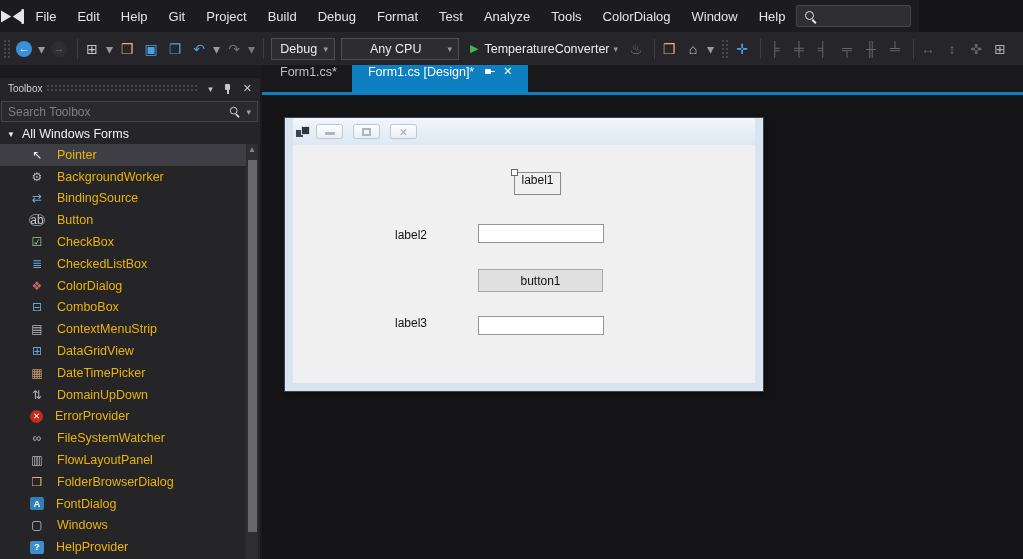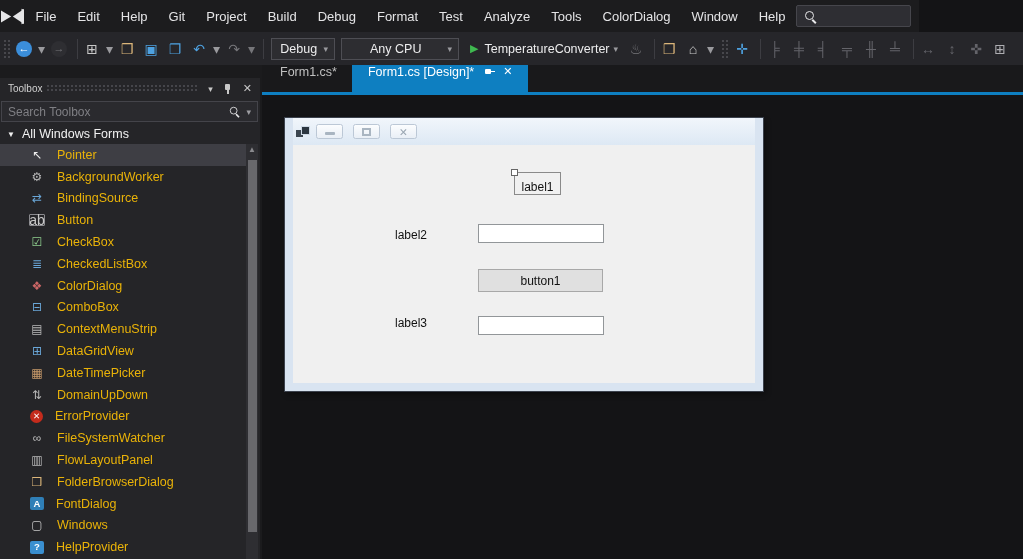--- a/index.html
+++ b/index.html
@@ -64,21 +64,21 @@
   .tbx-group{height:20px;display:flex;align-items:center;padding-left:7px;margin-top:2px}
   .tbx-group .tri{color:#f0f0f0;font-size:8px;margin-right:7px}
   .tbx-group .lbl{color:#f2f2f2;font-size:12.5px}
   .tbx-list{position:absolute;left:0;top:66px;right:14px;bottom:0;overflow:hidden}
   .tbx-row{display:flex;align-items:center;height:21.8px;width:100%}
   .tbx-row[data-selected="true"]{background:#3e3e44}
   .tbx-icon{width:16px;height:14px;margin-left:29px;margin-right:12px;display:flex;align-items:center;
             justify-content:center;font-size:12px;line-height:1;flex:0 0 auto}
   .tbx-row[data-shape="badge"] .tbx-icon{border-radius:2px;font-size:9.5px;font-weight:bold;height:13px;width:14px;margin-left:30px}
   .tbx-row[data-shape="round"] .tbx-icon{border-radius:50%;font-size:8.5px;font-weight:bold;height:13px;width:13px;margin-left:30px}
-  .tbx-row[data-shape="box"] .tbx-icon{border:1px solid #8a8a8e;border-radius:1px;font-size:14px;height:12px;width:16px}
+  .tbx-row[data-shape="box"] .tbx-icon{border:1px solid #8a8a8e;border-radius:6px;font-size:12px;height:12px;width:16px}
   .tbx-label{color:#eab308;font-size:12.5px;white-space:nowrap}
   .tbx-scroll{position:absolute;top:66px;right:2px;width:12px;bottom:0;background:#2e2e32}
   .tbx-scroll .arrow{color:#8a8a8e;font-size:8px;text-align:center;height:12px;line-height:12px}
   .tbx-thumb{position:absolute;left:1.5px;right:1.5px;top:16px;height:372px;background:#68686c}
 
   
   .editor{position:absolute;left:262px;top:65px;right:0;bottom:0;background:#19191b}
   .tab-strip{height:27px;display:flex;align-items:stretch;padding-left:3px}
   .tab{display:flex;padding:0 15px;font-size:12.5px;color:#c0c0c0;cursor:default}
   .tab.active{background:#0e7fc1;color:#ffffff;padding:0 16px}
@@ -101,21 +101,21 @@
   .df-title{color:#93a0ac;font-size:12.5px;flex:1}
   .df-capbtn{width:27px;height:15px;border:1px solid #bcc8d6;border-radius:2.5px;margin-right:10px;
              background:linear-gradient(#fcfdfe,#e9eff6);display:flex;align-items:center;justify-content:center}
   .df-capbtn.close{margin-right:4px}
   .glyph-min{width:10px;height:3px;background:#a9b5c1;border-radius:1px;margin-top:4px}
   .glyph-max{width:9px;height:8px;border:2px solid #a9b5c1}
   .glyph-close{color:#9aa6b2;font-size:10.5px;font-weight:bold;font-family:"DejaVu Sans",sans-serif}
   .df-client{position:relative;width:462px;height:238px;background:#f0f0f0}
   .ctl{position:absolute;font-size:12px;color:#111}
   .ctl-label1{left:221px;top:27px;width:47px;height:23px;border:1px solid #8a8a8a;
-              display:flex;align-items:flex-end;justify-content:center}
+              display:flex;align-items:flex-start;justify-content:center}
   .drag-handle{position:absolute;left:-4px;top:-4px;width:7px;height:7px;background:#fff;border:1px solid #666}
   .ctl-label2{left:102px;top:83px}
   .ctl-label3{left:102px;top:171px}
   .ctl-text{background:#fff;border:1px solid #929699;width:126px;height:19px}
   .ctl-textbox1{left:185px;top:79px}
   .ctl-textbox2{left:185px;top:171px}
   .ctl-button1{left:185px;top:124px;width:125px;height:23px;background:#e0e0e0;border:1px solid #a8a8a8;
                display:flex;align-items:center;justify-content:center}
 </style>
 </head>

